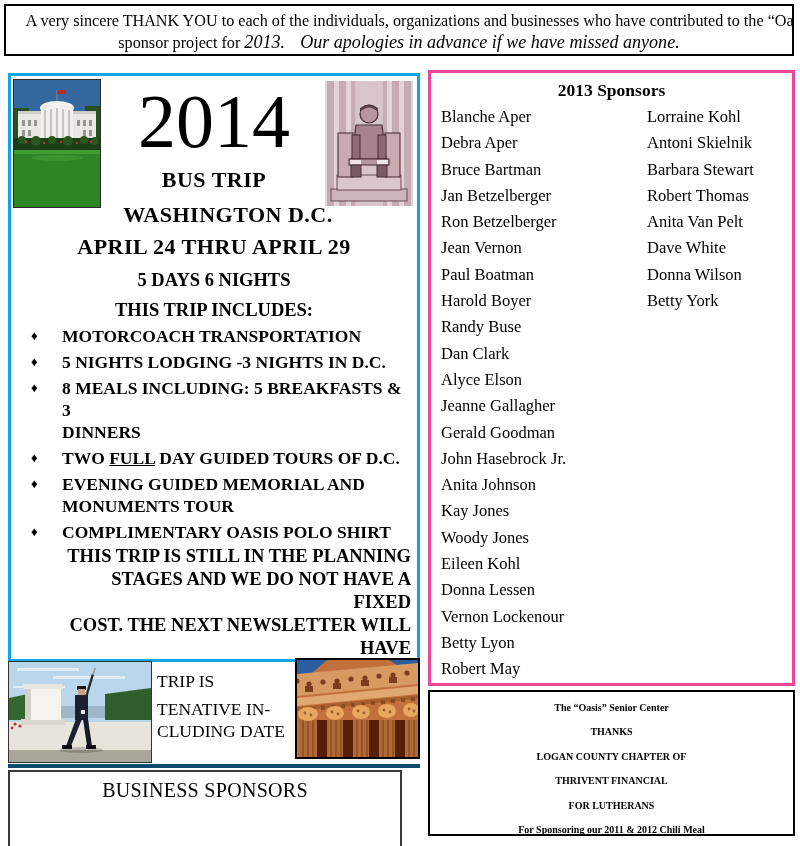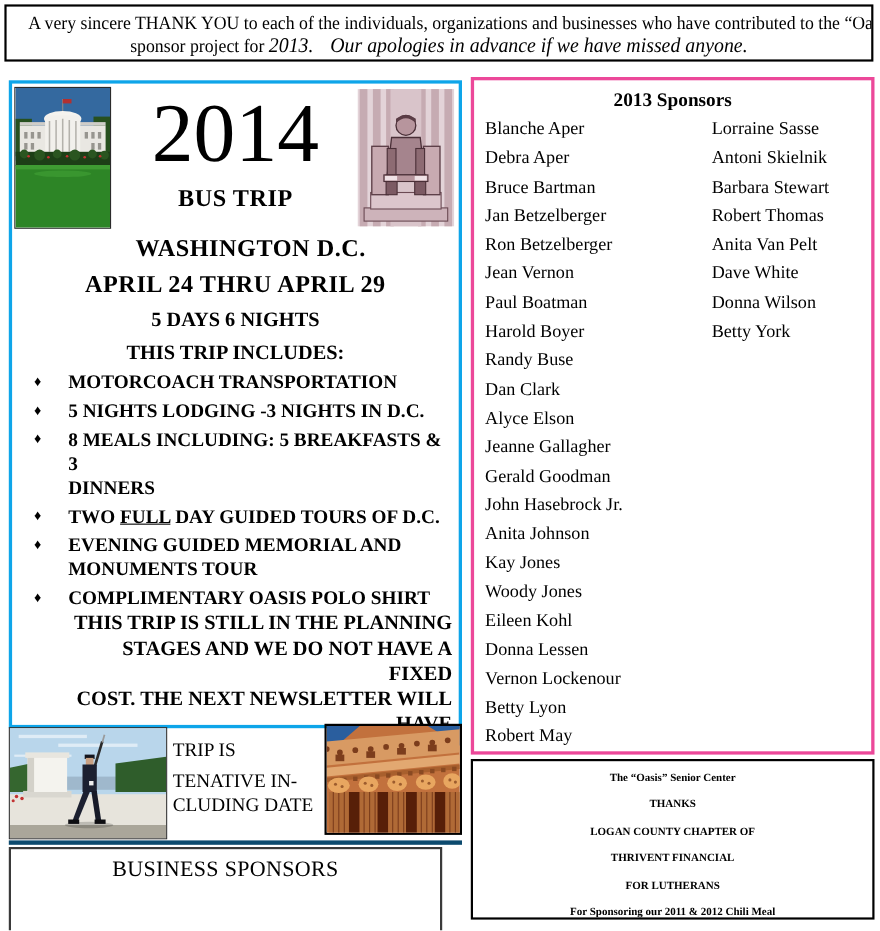--- a/index.html
+++ b/index.html
@@ -14,21 +14,21 @@
   .banner-l2 .it{font-style:italic;font-size:19px;}
   .banner-gap{display:inline-block;width:16px;}
 
   
   .trip-box{position:absolute;left:8px;top:73px;width:406px;height:583px;border:3px solid #0ea5e9;
             text-align:center;overflow:hidden;}
   .wh-img{position:absolute;left:2px;top:3px;border:1px solid #2b2b2b;display:block;}
   .lincoln-img{position:absolute;right:4px;top:5px;display:block;}
   .year{margin:14px 0 0 0;font-size:76px;line-height:62px;font-weight:normal;letter-spacing:0;}
   .t1{margin-top:16px;font-size:22px;font-weight:bold;line-height:24px;letter-spacing:.5px;}
-  .t2{margin-top:22px;font-size:22px;font-weight:bold;line-height:24px;letter-spacing:.5px;padding-left:28px;}
+  .t2{margin-top:11px;font-size:22px;font-weight:bold;line-height:24px;letter-spacing:.5px;padding-left:28px;}
   .t3{margin-top:8px;font-size:22px;font-weight:bold;line-height:24px;letter-spacing:.5px;}
   .sub1{margin-top:10px;font-size:18.5px;font-weight:bold;line-height:22px;}
   .sub2{margin-top:8px;font-size:18.5px;font-weight:bold;line-height:22px;}
   .bullets{list-style:none;margin:4px 0 0 0;padding:0;text-align:left;}
   .bullets li{position:relative;margin-top:4px;padding-left:51px;padding-right:4px;
               font-weight:bold;font-size:17.5px;line-height:22px;}
   .diamond{position:absolute;left:20px;top:0;font-size:13px;}
   .pre{white-space:pre-line;}
   .note{margin-top:2px;padding:0 6px 0 5px;text-align:right;font-weight:bold;
         font-size:18.5px;line-height:23px;margin-left:37px;}
@@ -349,21 +349,21 @@
           <div data-name="list-item">Anita Johnson</div>
           <div data-name="list-item">Kay Jones</div>
           <div data-name="list-item">Woody Jones</div>
           <div data-name="list-item">Eileen Kohl</div>
           <div data-name="list-item">Donna Lessen</div>
           <div data-name="list-item">Vernon Lockenour</div>
           <div data-name="list-item">Betty Lyon</div>
           <div data-name="list-item">Robert May</div>
         </div>
       <div class="colB" data-name="sponsors-column-2">
-          <div data-name="list-item">Lorraine Sasse</div>
+          <div data-name="list-item">Lorraine Kohl</div>
           <div data-name="list-item">Antoni Skielnik</div>
           <div data-name="list-item">Barbara Stewart</div>
           <div data-name="list-item">Robert Thomas</div>
           <div data-name="list-item">Anita Van Pelt</div>
           <div data-name="list-item">Dave White</div>
           <div data-name="list-item">Donna Wilson</div>
           <div data-name="list-item">Betty York</div>
         </div>
     </div>
   </div>

